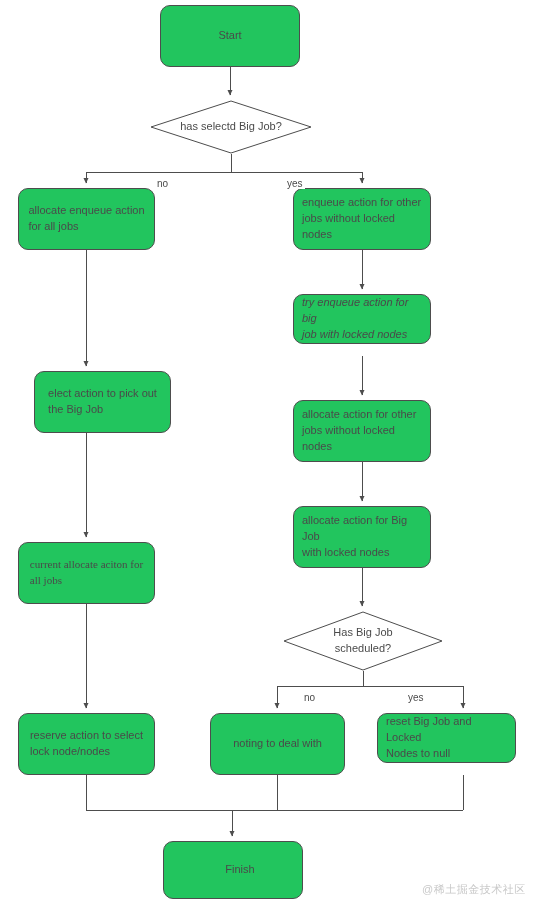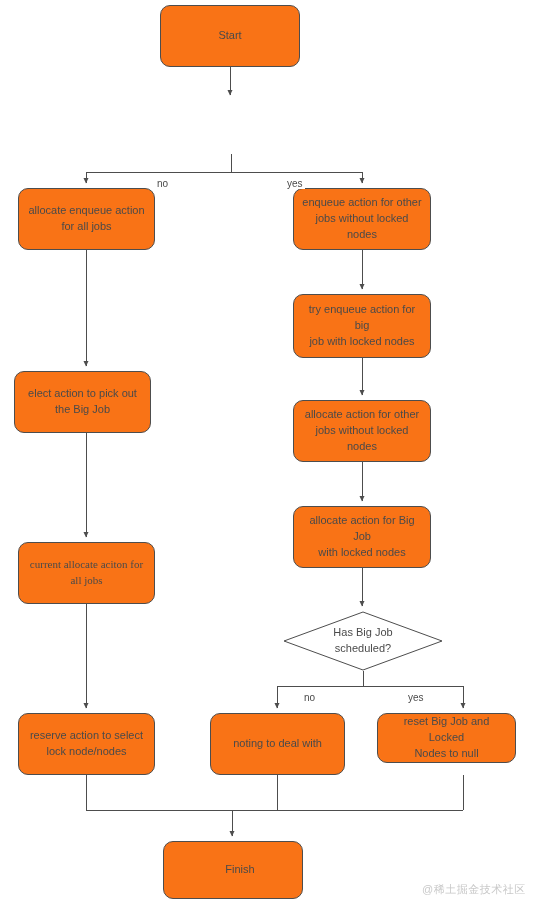--- a/index.html
+++ b/index.html
@@ -19,25 +19,24 @@
     left: 0;
     top: 0;
     width: 540px;
     height: 914px;
   }
   .node {
     position: absolute;
     box-sizing: border-box;
     border: 1px solid #4d4d4d;
     border-radius: 10px;
-    background: #f97316;
+    background: #22c55e;
     display: flex;
     align-items: center;
     justify-content: center;
-    text-align: center;
     color: #4a4a4a;
     font-size: 11px;
     line-height: 1.45;
     padding: 4px 8px;
     white-space: pre-line;
   }
   .diamond-wrap {
     position: absolute;
   }
   .diamond-wrap svg {
@@ -123,37 +122,43 @@
       <path d="M86,775 L86,810"></path>
       <path d="M277,775 L277,810"></path>
       <path d="M463,775 L463,810"></path>
       <path d="M86,810 L463,810"></path>
       <path d="M232,810 L232,836" marker-end="url(#arrow)"></path>
     </g>
   </svg>
 
   <div class="node" style="left:160px; top:5px; width:140px; height:62px;">Start</div>
 
+  <div class="diamond-wrap" style="left:150px; top:100px; width:162px; height:54px;">
+    <svg width="162" height="54" viewBox="0 0 162 54">
+      <polygon points="81,1 161,27 81,53 1,27" fill="#ffffff" stroke="#4d4d4d" stroke-width="1"></polygon>
+    </svg>
+    <div class="diamond-label">has selectd Big Job?</div>
+  </div>
 
   <div class="node" style="left:18px; top:188px; width:137px; height:62px;">allocate enqueue action
 for all jobs</div>
 
-  <div class="node" style="left:14px; top:371px; width:137px; height:62px;">elect action to pick out
+  <div class="node" style="left:34px; top:371px; width:137px; height:62px;">elect action to pick out
 the Big Job</div>
 
   <div class="node" style="left:18px; top:542px; width:137px; height:62px;font-family:Liberation Serif, serif;">current allocate aciton for
 all jobs</div>
 
   <div class="node" style="left:18px; top:713px; width:137px; height:62px;">reserve action to select
 lock node/nodes</div>
 
   <div class="node" style="left:293px; top:188px; width:138px; height:62px;">enqueue action for other
 jobs without locked nodes</div>
 
-  <div class="node" style="left:293px; top:294px; width:138px; height:64px;">try enqueue action for big
+  <div class="node" style="left:293px; top:294px; width:138px; height:50px;font-style:italic;">try enqueue action for big
 job with locked nodes</div>
 
   <div class="node" style="left:293px; top:400px; width:138px; height:62px;border-radius:10px;">allocate action for other
 jobs without locked nodes</div>
 
   <div class="node" style="left:293px; top:506px; width:138px; height:62px;">allocate action for Big Job
 with locked nodes</div>
 
   <div class="diamond-wrap" style="left:283px; top:611px; width:160px; height:60px;">
     <svg width="160" height="60" viewBox="0 0 160 60">

